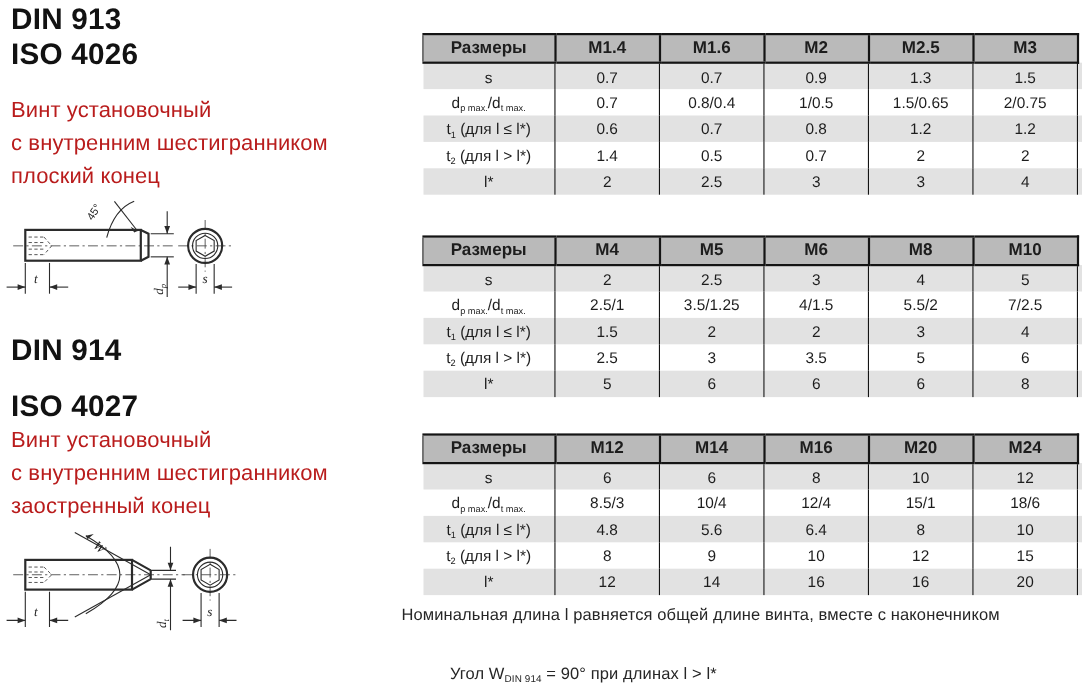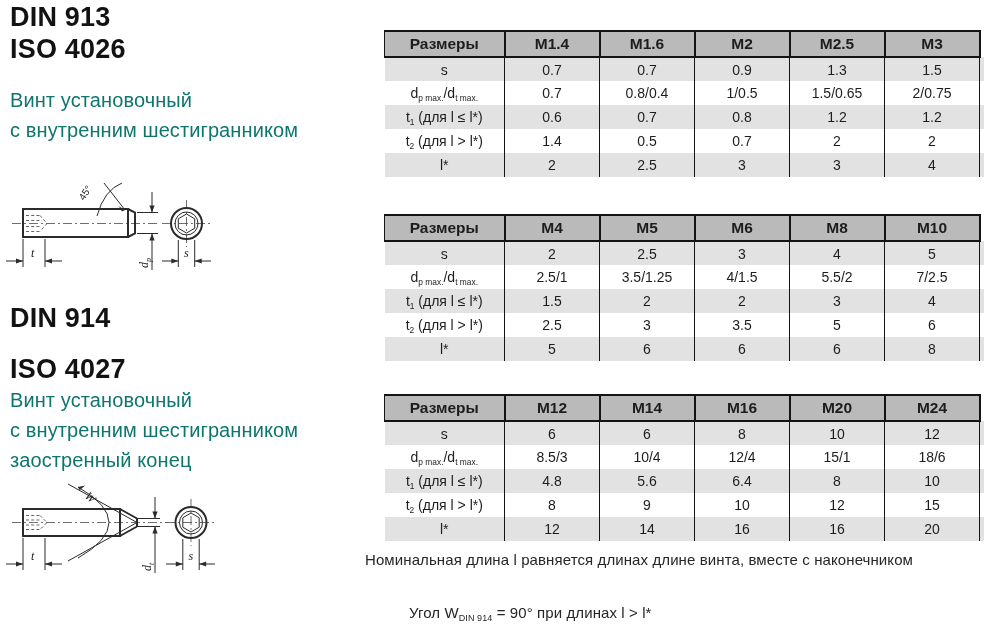--- a/index.html
+++ b/index.html
@@ -2,21 +2,21 @@
 <html style="--header-bg: #bababa; --stripe-bg: #e2e2e2; --table-border: #141414; --text: #1d1d1d;"><head>
 <meta charset="utf-8">
 <style>
   * { margin:0; padding:0; box-sizing:border-box; }
   html,body { background:#fff; }
   body { font-family:"Liberation Sans", sans-serif; color:var(--text,#1d1d1d); }
   .canvas { position:relative; width:984px; height:628px; background:#fff; overflow:hidden; }
 
   
   .std-line { position:absolute; left:10px; font-size:27px; font-weight:bold; color:#121212; letter-spacing:.2px; white-space:nowrap; }
-  .desc-line { position:absolute; left:10px; font-size:20px; color:#0f766e; white-space:nowrap; letter-spacing:.1px; }
+  .desc-line { position:absolute; left:10px; font-size:20px; color:#b91c1c; white-space:nowrap; letter-spacing:.1px; }
 
   
   .draw { position:absolute; }
   .body-ln { stroke:#2b2b2b; stroke-width:2; fill:none; }
   .thin    { stroke:#2b2b2b; stroke-width:1; fill:none; }
   .cl      { stroke:#4a4a4a; stroke-width:.8; fill:none; stroke-dasharray:9 3 2 3; }
   .hid     { stroke:#555; stroke-width:.9; fill:none; stroke-dasharray:3 2.2; }
   .ah      { fill:#2b2b2b; stroke:none; }
   .dim     { font-family:"Liberation Serif", serif; font-style:italic; font-size:12px; fill:#222; }
   .dimsub  { font-size:8px; }
@@ -46,20 +46,21 @@
 </head>
 <body>
 
 <div class="canvas">
 
   <div class="std-line" style="top:2px;">DIN 913</div>
   <div class="std-line" style="top:34px;text-align:right;">ISO 4026</div>
 
   <div class="desc-line" style="top:89px;">Винт установочный</div>
   <div class="desc-line" style="top:119px;">с внутренним шестигранником</div>
+  <div class="desc-line" style="top:149px;">плоский конец</div>
 
   <svg class="draw" style="left:0;top:170px;" width="245" height="120" viewBox="0 0 245 120">
     <line class="cl" x1="12" y1="53.5" x2="160" y2="53.5"></line>
     <rect class="body-ln" x="23" y="39" width="105" height="28"></rect>
     <path class="body-ln" d="M128,39 L135,42.5 L135,63.5 L128,67"></path>
     <path class="hid" d="M26,45.5 h14 M26,50.5 h14 M26,56.5 h14 M26,61.5 h14"></path>
     <path class="hid" d="M40,45.5 L47,53.5 L40,61.5"></path>
     <path class="thin" d="M97,46 Q104,20 122,13"></path>
     <line class="thin" x1="125" y1="40" x2="104" y2="13"></line>
     <path class="ah" d="M125,40 l-6.2,-3.8 3.2,5.2 z"></path>
@@ -344,16 +345,16 @@
       <td class="v">12</td>
       <td class="v">14</td>
       <td class="v">16</td>
       <td class="v">16</td>
       <td class="v last">20</td>
       <td class="stub"></td>
     </tr>
   </tbody>
     </table>
 
-  <div class="footnote" style="top:551px;">Номинальная длина l равняется длинах длине винта, вместе с наконечником</div>
+  <div class="footnote" style="top:551px;">Номинальная длина l равняется общей длине винта, вместе с наконечником</div>
   <div class="footnote" style="top:604px;margin-left:44px;"><span>Угол W</span><span class="sub">DIN 914</span><span> = 90° при длинах l &gt; l*</span></div>
 
 </div>
 
 </body></html>

